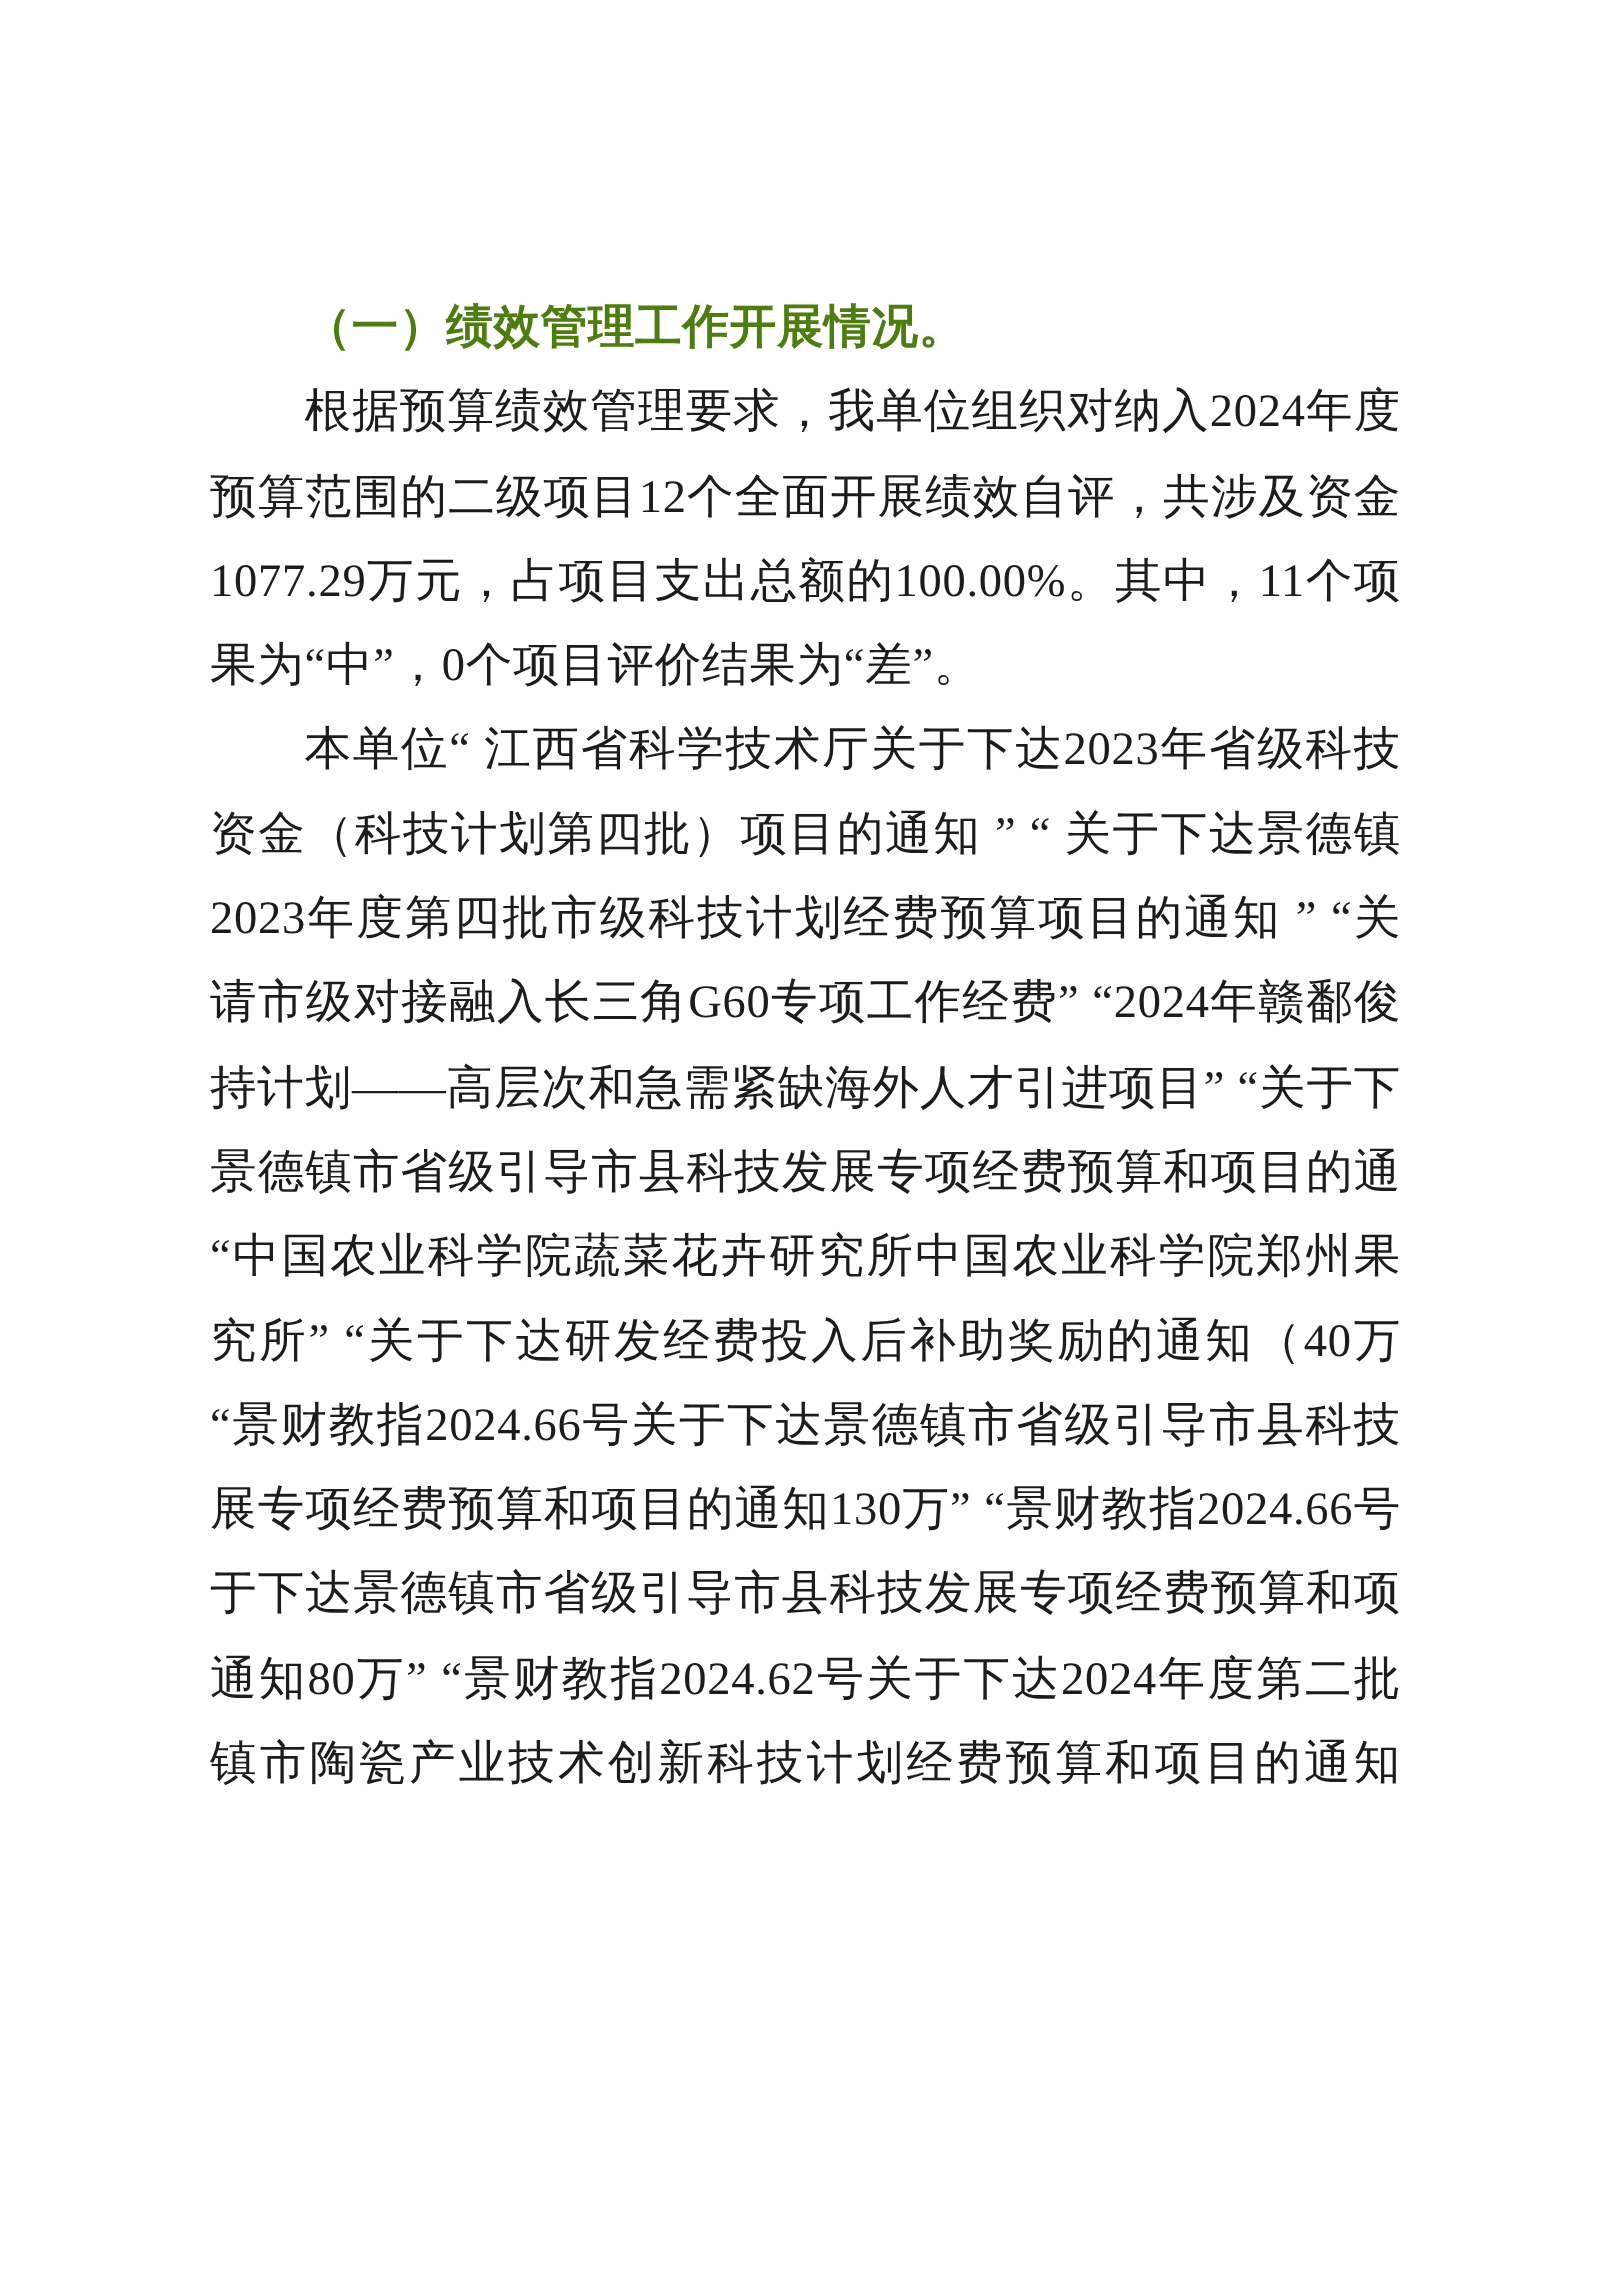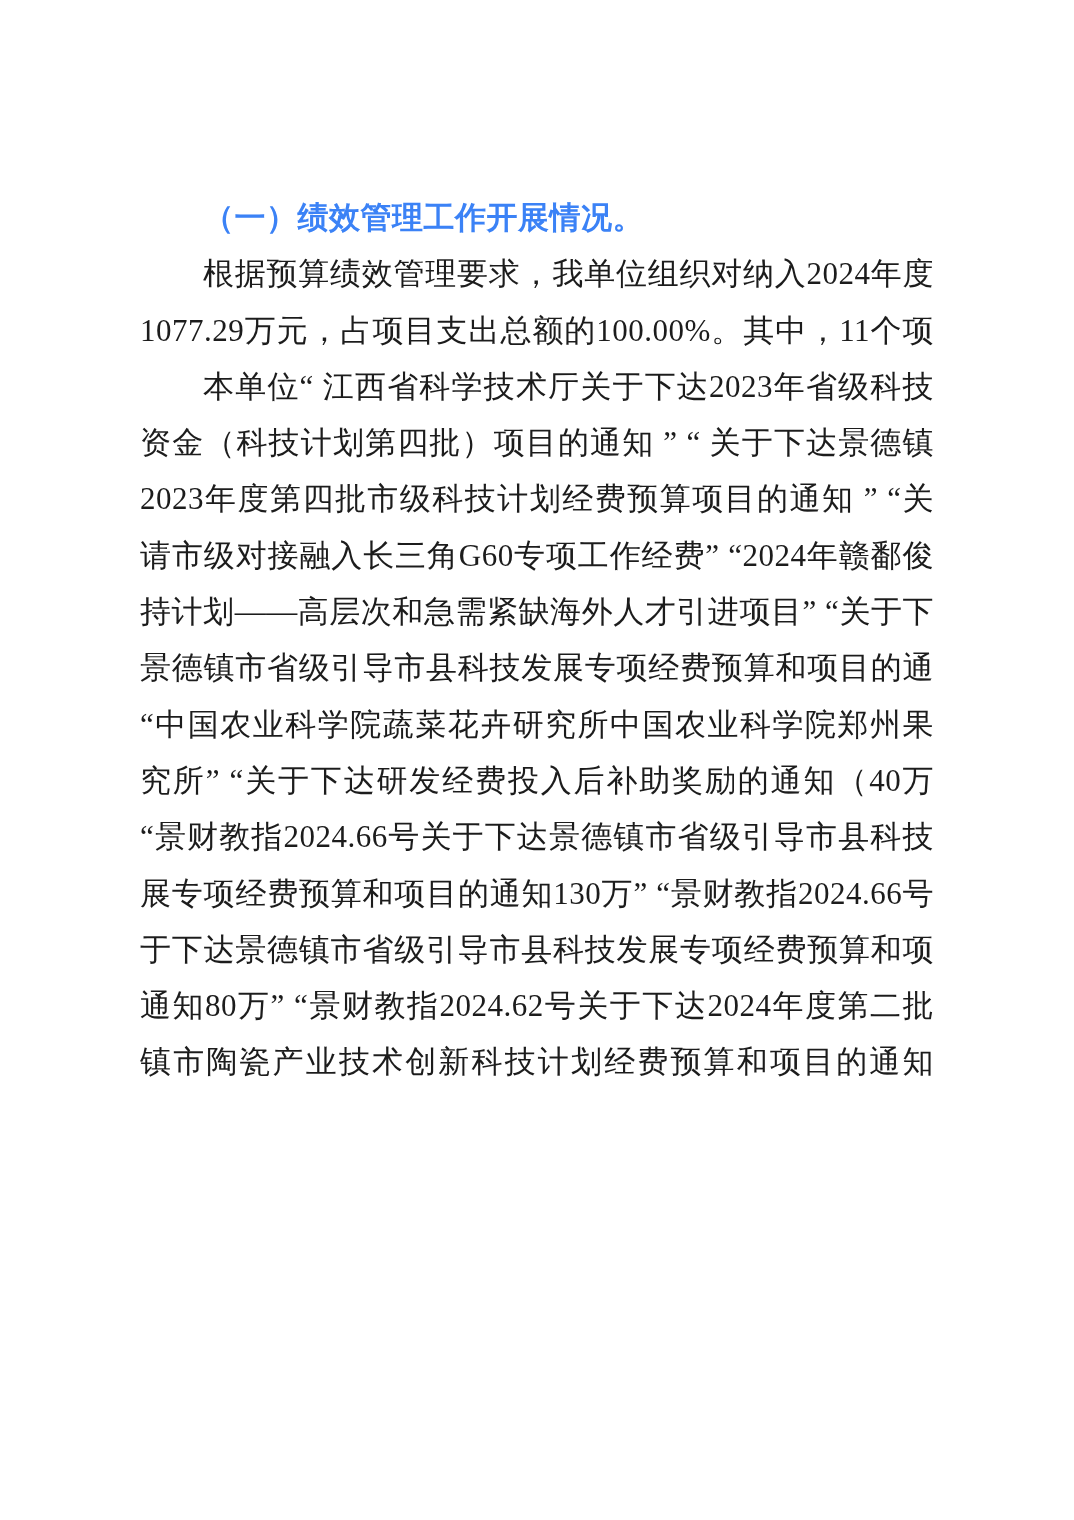--- a/index.html
+++ b/index.html
@@ -26,41 +26,43 @@
     line-height: 56.3px;
     font-size: 31px;
     color: #1c1c1c;
     letter-spacing: 0.5px;
     text-align: justify;
     text-align-last: justify;
     overflow: hidden;
   }
   .line.heading {
     font-weight: 700;
-    color: #3b82f6;
+    color: #4d7c0f;
     text-indent: 63px;
     text-align: left;
     text-align-last: left;
   }
   .line.para-first {
     text-indent: 63px;
   }
   .line.para-end {
     text-align: left;
     text-align-last: left;
   }
 </style>
 </head>
 <body>
 
 <div class="page">
   <div class="content">
       <div class="line heading">（一）绩效管理工作开展情况。</div>
       <div class="line para-first">根据预算绩效管理要求，我单位组织对纳入2024年度部门</div>
+      <div class="line para-mid">预算范围的二级项目12个全面开展绩效自评，共涉及资金</div>
       <div class="line para-mid">1077.29万元，占项目支出总额的100.00%。其中，11个项目评</div>
+      <div class="line para-end">果为“中”，0个项目评价结果为“差”。</div>
       <div class="line para-first">本单位“ 江西省科学技术厅关于下达2023年省级科技专项</div>
       <div class="line para-mid">资金（科技计划第四批）项目的通知 ” “ 关于下达景德镇市</div>
       <div class="line para-mid">2023年度第四批市级科技计划经费预算项目的通知 ” “关于申</div>
       <div class="line para-mid">请市级对接融入长三角G60专项工作经费” “2024年赣鄱俊才支</div>
       <div class="line para-mid">持计划——高层次和急需紧缺海外人才引进项目” “关于下达</div>
       <div class="line para-mid">景德镇市省级引导市县科技发展专项经费预算和项目的通知”</div>
       <div class="line para-mid">“中国农业科学院蔬菜花卉研究所中国农业科学院郑州果树研</div>
       <div class="line para-mid">究所” “关于下达研发经费投入后补助奖励的通知（40万元）”</div>
       <div class="line para-mid">“景财教指2024.66号关于下达景德镇市省级引导市县科技发</div>
       <div class="line para-mid">展专项经费预算和项目的通知130万” “景财教指2024.66号关</div>

